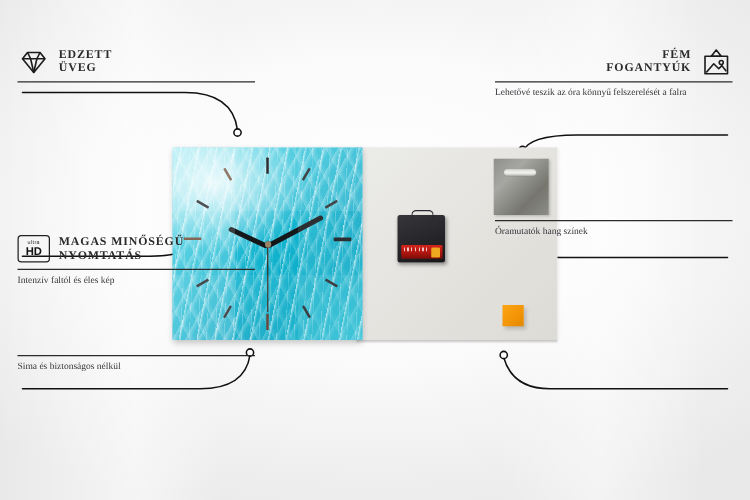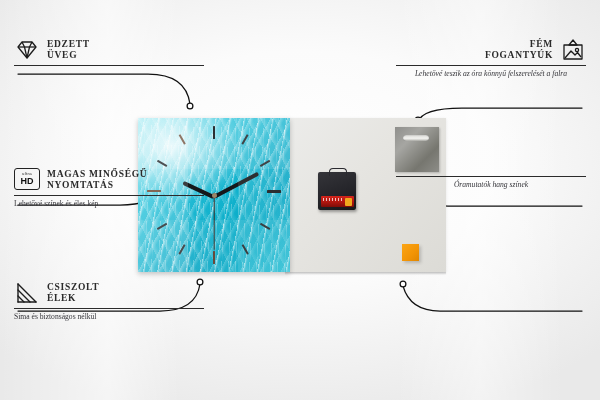--- a/index.html
+++ b/index.html
@@ -120,33 +120,33 @@
     font-family:"Liberation Serif", serif;
     font-size:9.5px;letter-spacing:.7px;line-height:11.5px;
     color:#2b2b2b;text-transform:uppercase;font-weight:700;
   }
   .feature.right .ttl{text-align:right;}
   .rule{height:1.3px;background:#2b2b2b;margin:3px 0 3px 0;}
   .desc{
     font-family:"Liberation Serif", serif;
     font-size:7.6px;line-height:9.6px;color:#35353a;
   }
-  .feature.right .desc{text-align:center;font-style:italic;}
+  .feature.right .desc{text-align:left;}
   .ico{flex:0 0 auto;width:26px;height:24px;display:block;}
   .hdbox{
     width:24px;height:20px;border:1.3px solid #222;border-radius:3px;
     display:flex;flex-direction:column;align-items:center;justify-content:center;
     line-height:1;
   }
   .hdbox .u{font-size:4.3px;letter-spacing:.3px;color:#222;font-family:"Liberation Sans",sans-serif;}
   .hdbox .h{font-size:9px;font-weight:700;color:#111;font-family:"Liberation Sans",sans-serif;margin-top:.5px;}
 
   
   #f-glass{left:14px;top:38px;}
-  #f-print{left:14px;top:168px;}
+  #f-print{left:14px;top:188px;}
   #f-edges{left:14px;top:281px;}
   #f-handles{left:396px;top:38px;}
   #f-mech{left:396px;top:173px;}
   #f-foam{left:396px;top:281px;}
 </style>
 </head>
 <body>
 
 <div id="stage">
 
@@ -240,39 +240,24 @@
           <span class="u">ultra</span>
           <span class="h">HD</span>
         </span>
       </span>
       <span>
         <div class="ttl">MAGAS MINŐSÉGŰ</div>
         <div class="ttl">NYOMTATÁS</div>
       </span>
     </div>
     <div class="rule"></div>
-    <div class="desc">Lehetővé színek és éles kép</div>
+    <div class="desc">Intenzív faltól és éles kép</div>
   </div>
 
   <div class="feature left" id="f-edges">
-    <div class="head">
-      <span class="ico">
-        <svg viewBox="0 0 26 24" width="26" height="24" fill="none" stroke="#1c1c1c" stroke-width="1.4" stroke-linecap="round">
-          <path d="M4 3 L22 21"></path>
-            <path d="M4 9 L16 21"></path>
-            <path d="M4 15 L10 21"></path>
-          <path d="M4 3 L4 21"></path>
-            <path d="M4 21 L22 21"></path>
-        </svg>
-      </span>
-      <span>
-        <div class="ttl">CSISZOLT</div>
-        <div class="ttl">ÉLEK</div>
-      </span>
-    </div>
     <div class="rule"></div>
     <div class="desc">Sima és biztonságos nélkül</div>
   </div>
 
   <div class="feature right" id="f-handles">
     <div class="head">
       <span>
         <div class="ttl">FÉM</div>
         <div class="ttl">FOGANTYÚK</div>
       </span>

